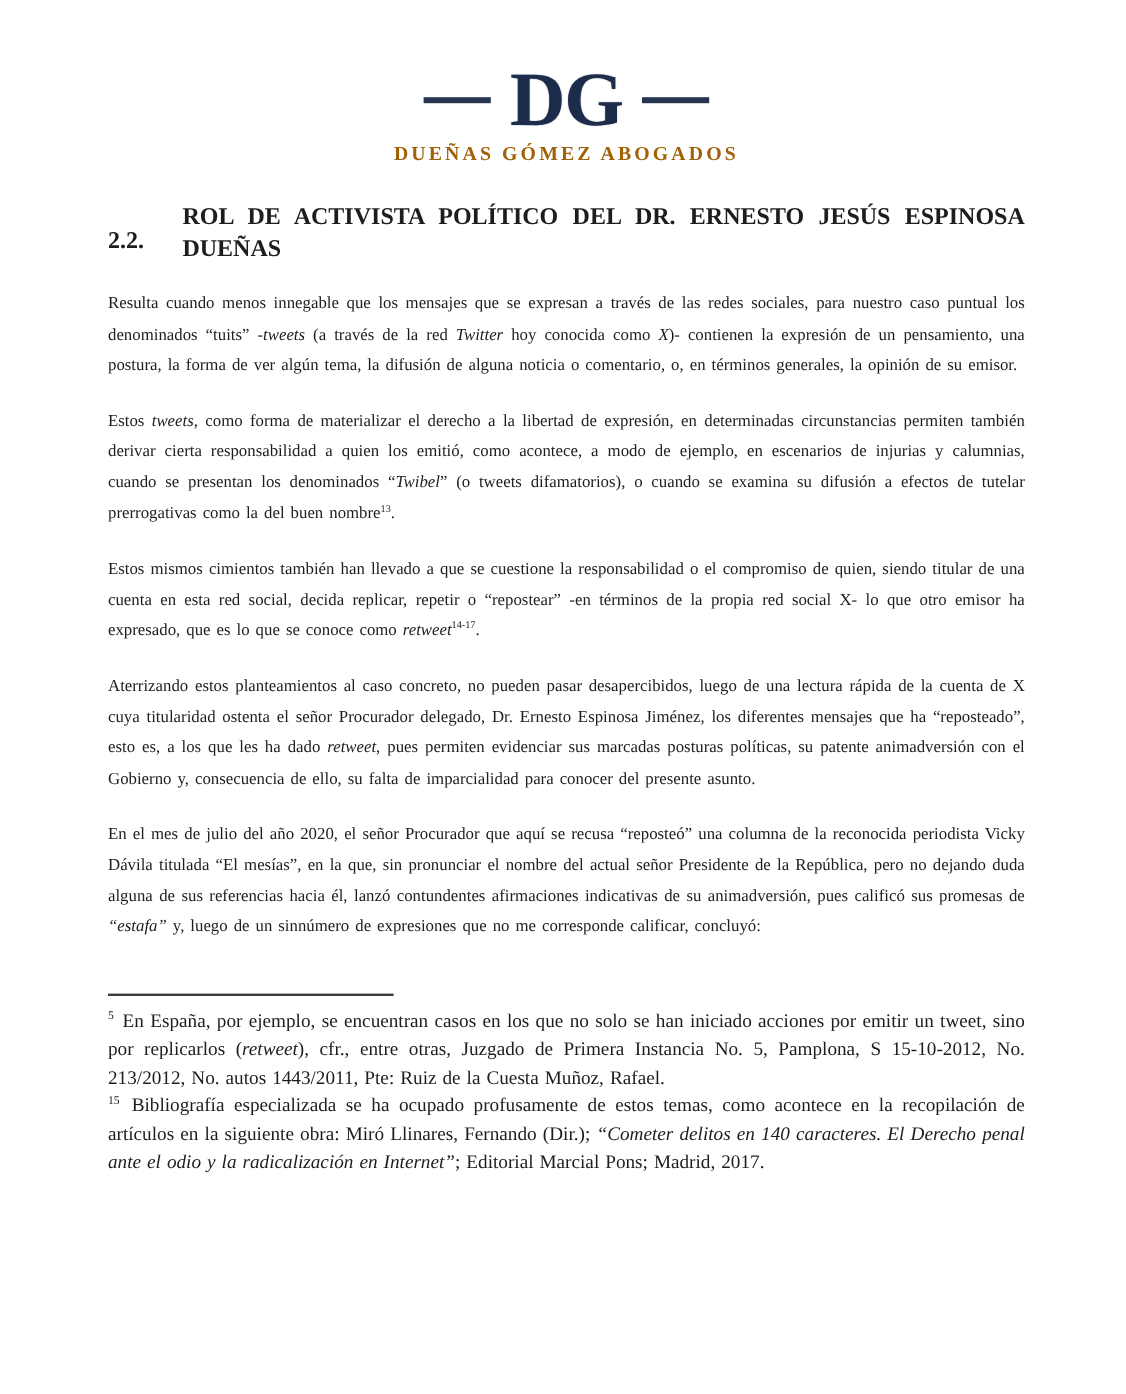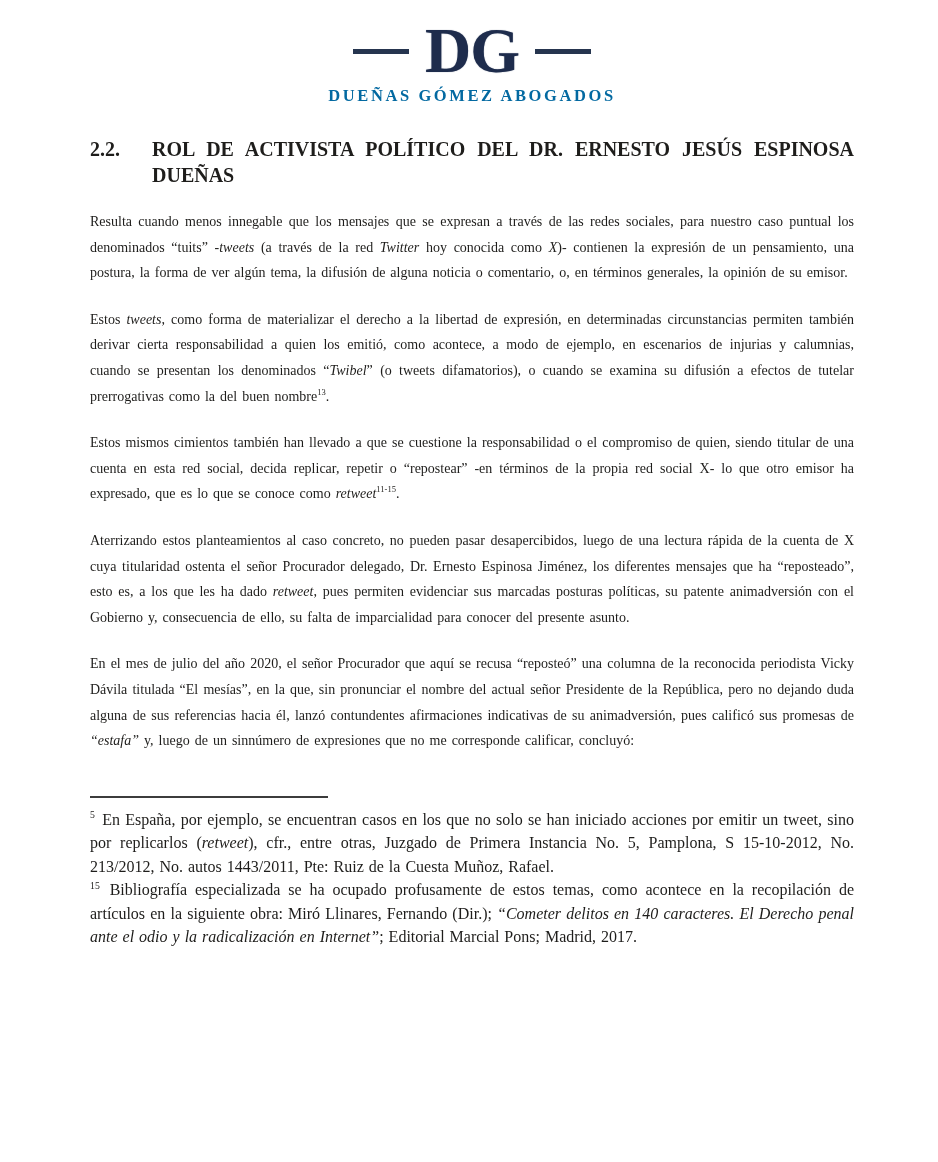--- a/index.html
+++ b/index.html
@@ -14,52 +14,53 @@
     width: 938px; height: 1162px;
     padding: 20px 84px 28px 90px;
     background: #ffffff;
   }
 
   
   .letterhead { text-align: center; }
   .logo-row {
     display: flex; align-items: center; justify-content: center;
     height: 62px;
+    margin-top: 32px;
   }
   .logo-dash {
     width: 56px; height: 5px;
     background: #26354f;
     margin: 0 16px;
   }
   .monogram {
     font-family: "Liberation Serif", serif;
     font-weight: 700;
     font-size: 64px;
     line-height: 60px;
     letter-spacing: -1px;
     color: #1e2c4c;
     text-shadow: 0 0 1px rgba(30,44,76,.55);
   }
   .firm-name {
     margin-top: 4px;
     font-weight: 700;
     font-size: 16.5px;
     letter-spacing: 2.6px;
-    color: #0369a1;
+    color: #a16207;
   }
 
   
   .heading {
     display: flex;
     margin-top: 30px;
     font-weight: 700;
     font-size: 20px;
     line-height: 26px;
   }
-  .heading-number { width: 62px; flex: 0 0 62px; }
+  .heading-number { width: 62px; flex: 0 0 62px; margin-top: 20px; }
   .heading-title { flex: 1; text-align: justify; word-spacing: 2px; }
 
   
   .body-paragraphs p {
     margin-top: 21px;
     font-size: 14px;
     line-height: 25.6px;
     text-align: justify;
     word-spacing: 1.5px;
   }
@@ -101,21 +102,21 @@
   </div>
 
   <div class="heading">
     <span class="heading-number">2.2.</span>
     <span class="heading-title">ROL DE ACTIVISTA POLÍTICO DEL DR. ERNESTO JESÚS ESPINOSA DUEÑAS</span>
   </div>
 
   <div class="body-paragraphs" id="paragraphs">
       <p><span>Resulta cuando menos innegable que los mensajes que se expresan a través de las redes sociales, para nuestro caso puntual los denominados “tuits” -</span><span class="it">tweets</span><span> (a través de la red </span><span class="it">Twitter</span><span> hoy conocida como </span><span class="it">X</span><span>)- contienen la expresión de un pensamiento, una postura, la forma de ver algún tema, la difusión de alguna noticia o comentario, o, en términos generales, la opinión de su emisor.</span></p>
       <p><span>Estos </span><span class="it">tweets</span><span>, como forma de materializar el derecho a la libertad de expresión, en determinadas circunstancias permiten también derivar cierta responsabilidad a quien los emitió, como acontece, a modo de ejemplo, en escenarios de injurias y calumnias, cuando se presentan los denominados “</span><span class="it">Twibel</span><span>” (o tweets difamatorios), o cuando se examina su difusión a efectos de tutelar prerrogativas como la del buen nombre</span><sup>13</sup><span>.</span></p>
-      <p><span>Estos mismos cimientos también han llevado a que se cuestione la responsabilidad o el compromiso de quien, siendo titular de una cuenta en esta red social, decida replicar, repetir o “repostear” -en términos de la propia red social X- lo que otro emisor ha expresado, que es lo que se conoce como </span><span class="it">retweet</span><sup>11-15</sup><span>.</span></p>
+      <p><span>Estos mismos cimientos también han llevado a que se cuestione la responsabilidad o el compromiso de quien, siendo titular de una cuenta en esta red social, decida replicar, repetir o “repostear” -en términos de la propia red social X- lo que otro emisor ha expresado, que es lo que se conoce como </span><span class="it">retweet</span><sup>14-17</sup><span>.</span></p>
       <p><span>Aterrizando estos planteamientos al caso concreto, no pueden pasar desapercibidos, luego de una lectura rápida de la cuenta de X cuya titularidad ostenta el señor Procurador delegado, Dr. Ernesto Espinosa Jiménez, los diferentes mensajes que ha “reposteado”, esto es, a los que les ha dado </span><span class="it">retweet</span><span>, pues permiten evidenciar sus marcadas posturas políticas, su patente animadversión con el Gobierno y, consecuencia de ello, su falta de imparcialidad para conocer del presente asunto.</span></p>
       <p><span>En el mes de julio del año 2020, el señor Procurador que aquí se recusa “reposteó” una columna de la reconocida periodista Vicky Dávila titulada “El mesías”, en la que, sin pronunciar el nombre del actual señor Presidente de la República, pero no dejando duda alguna de sus referencias hacia él, lanzó contundentes afirmaciones indicativas de su animadversión, pues calificó sus promesas de </span><span class="it">“estafa”</span><span> y, luego de un sinnúmero de expresiones que no me corresponde calificar, concluyó:</span></p>
     </div>
 
   <hr class="footnote-separator">
 
   <div class="footnotes" id="footnotes">
       <div class="footnote"><sup>5</sup><span> En España, por ejemplo, se encuentran casos en los que no solo se han iniciado acciones por emitir un tweet, sino por replicarlos (</span><span class="it">retweet</span><span>), cfr., entre otras, Juzgado de Primera Instancia No. 5, Pamplona, S 15-10-2012, No. 213/2012, No. autos 1443/2011, Pte: Ruiz de la Cuesta Muñoz, Rafael.</span></div>
       <div class="footnote"><sup>15</sup><span> Bibliografía especializada se ha ocupado profusamente de estos temas, como acontece en la recopilación de artículos en la siguiente obra: Miró Llinares, Fernando (Dir.); </span><span class="it">“Cometer delitos en 140 caracteres. El Derecho penal ante el odio y la radicalización en Internet”</span><span>; Editorial Marcial Pons; Madrid, 2017.</span></div>
     </div>

